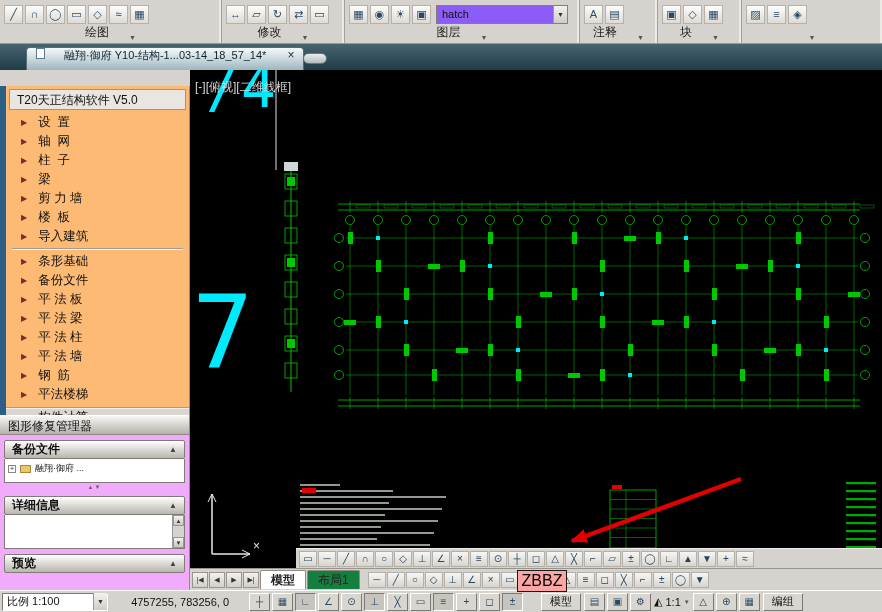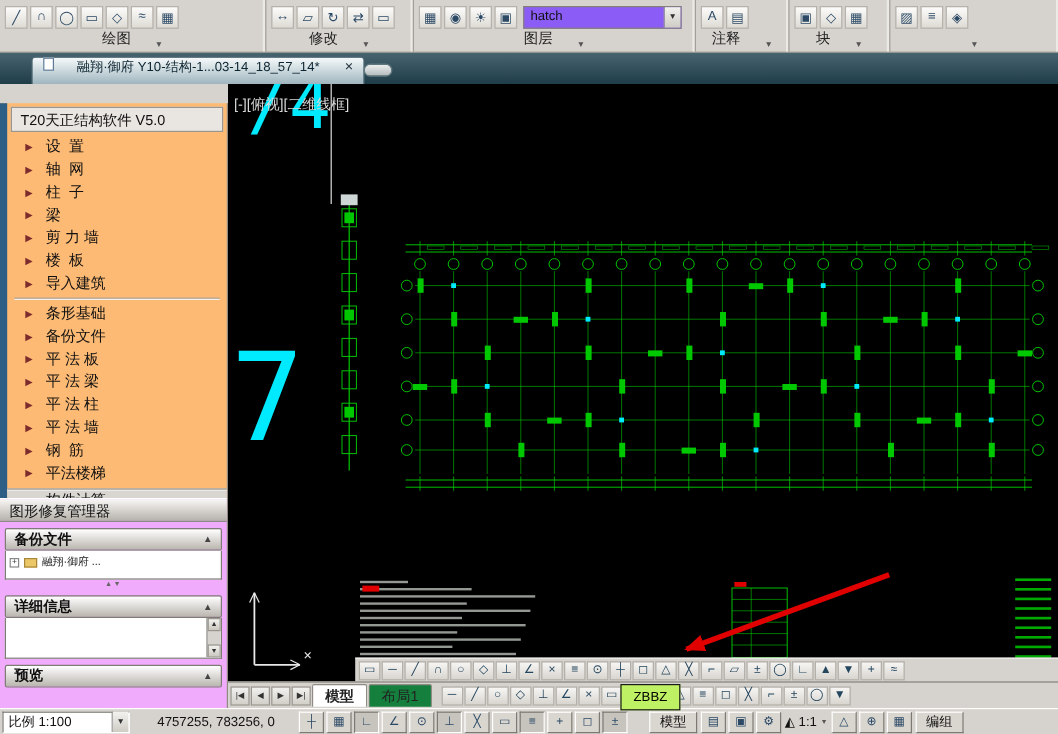--- a/index.html
+++ b/index.html
@@ -60,21 +60,21 @@
   #stripA{position:absolute;left:106px;top:478px;right:0;height:20px;background:#d6d3ce;border-top:1px solid #efeeec;display:flex;align-items:center;gap:1px;padding:0 3px;z-index:4}
   .sico{width:18px;height:16px;border:1px solid #b3afa9;background:linear-gradient(#f7f6f4,#d8d5cf);font-size:10px;color:#24465e;display:flex;align-items:center;justify-content:center;flex:none}
 
   
   #rowB{position:absolute;left:190px;top:568px;width:692px;height:22px;background:#d6d3ce;border-top:1px solid #98948e;display:flex;align-items:center;gap:1px;padding:0 2px;overflow:hidden}
   .navb{width:16px;height:16px;font-size:7px;display:flex;align-items:center;justify-content:center;border:1px solid #9a968f;background:linear-gradient(#f2f1ef,#d2cfc8);color:#333;flex:none;white-space:nowrap}
   .laytab{height:19px;padding:0 10px;font-size:12px;display:flex;align-items:center;border:1px solid #8f8b85;border-bottom:none;background:#15803d;color:#222;border-radius:2px 2px 0 0;flex:none}
   .laytab.active{background:#fff;font-weight:bold}
 
   
-  #cmdtip{position:absolute;left:517px;top:570px;width:50px;height:22px;background:#bef264;border:1px solid #1a1a1a;display:flex;align-items:center;justify-content:center;font-size:11px;color:#000;z-index:9}
+  #cmdtip{position:absolute;left:517px;top:570px;width:50px;height:22px;background:#fca5a5;border:1px solid #1a1a1a;display:flex;align-items:center;justify-content:center;font-size:16px;color:#000;z-index:9}
 
   
   #statusbar{position:absolute;left:0;top:590px;width:882px;height:22px;background:#d6d3ce;border-top:1px solid #fdfdfc;display:flex;align-items:center;gap:3px;padding:0 2px;overflow:hidden}
   #scale-combo{width:106px;height:18px;background:#fff;border:1px solid;border-color:#7d7a74 #fff #fff #7d7a74;display:flex;align-items:center;font-size:11px;padding-left:4px;color:#111;flex:none}
   #coords{font-size:11px;color:#111;min-width:118px;text-align:right;flex:none}
   #toggles{display:flex;gap:2px;flex:none}
   .stgl{width:21px;height:18px;border:1px solid;border-color:#fff #7d7a74 #7d7a74 #fff;background:#d9d6d0;font-size:10px;color:#2c4a66;display:flex;align-items:center;justify-content:center}
   #toggles .stgl:nth-child(3n){border-color:#7d7a74 #fff #fff #7d7a74;background:#c7c4be}
   .sbarbtn{height:18px;padding:0 8px;font-size:11px;display:flex;align-items:center;border:1px solid;border-color:#fff #7d7a74 #7d7a74 #fff;background:#d9d6d0;flex:none}
   .sicons{display:flex;gap:2px;flex:none}

